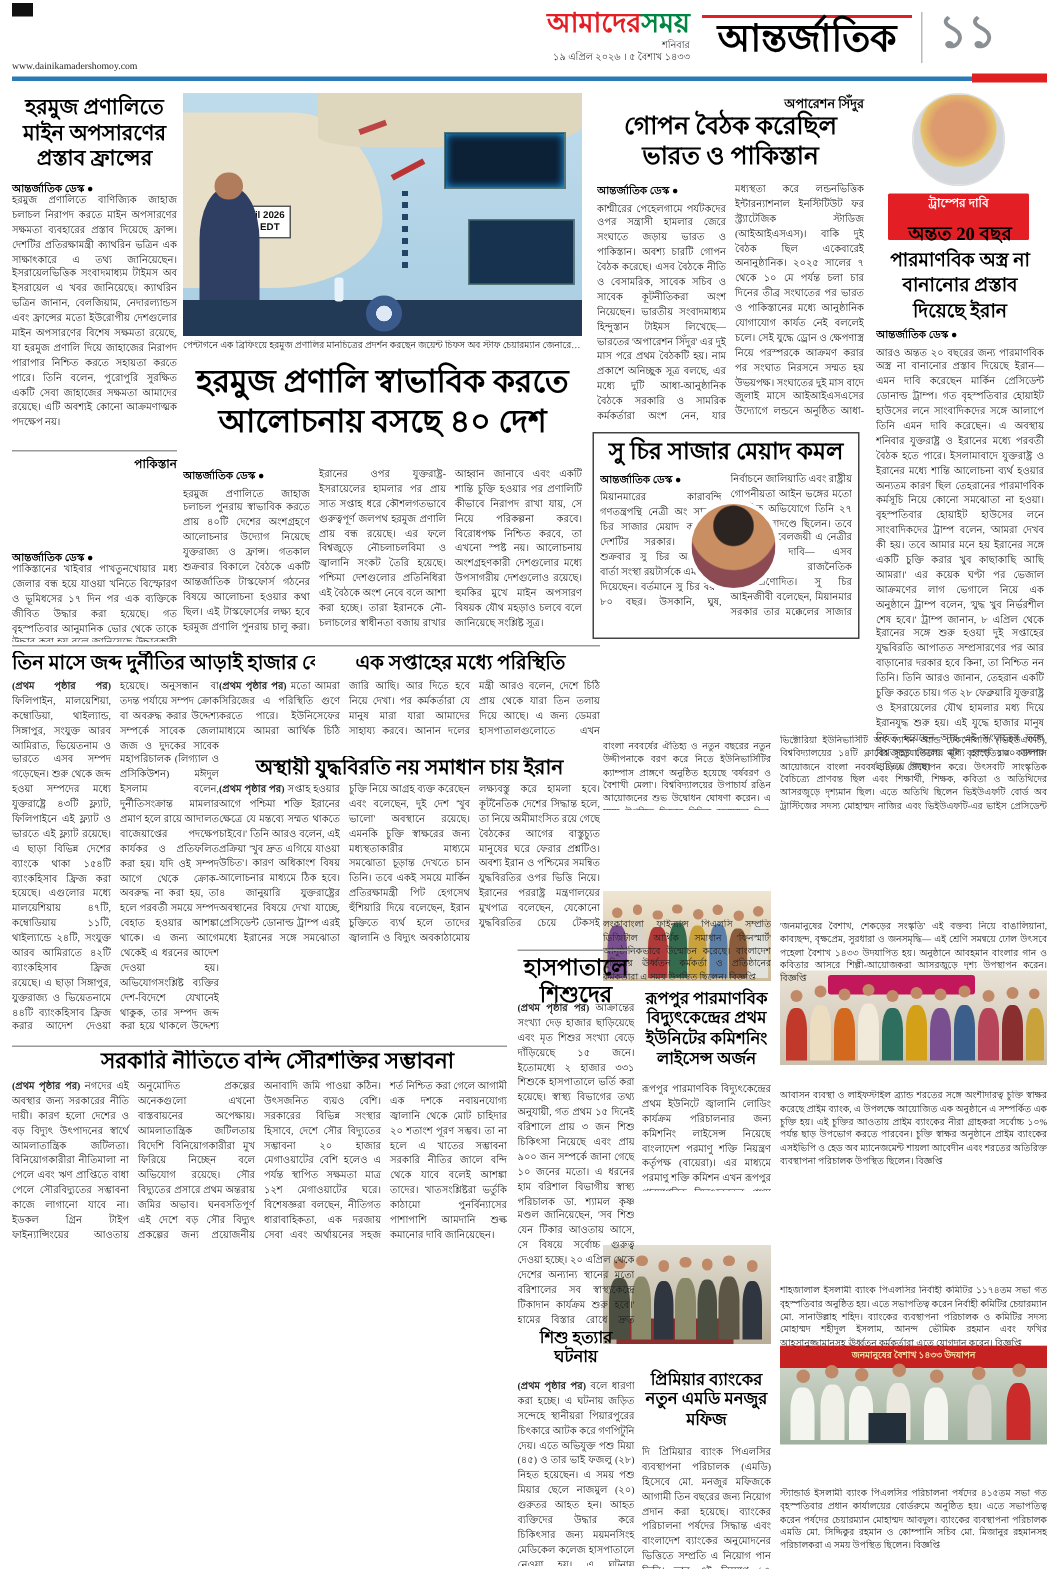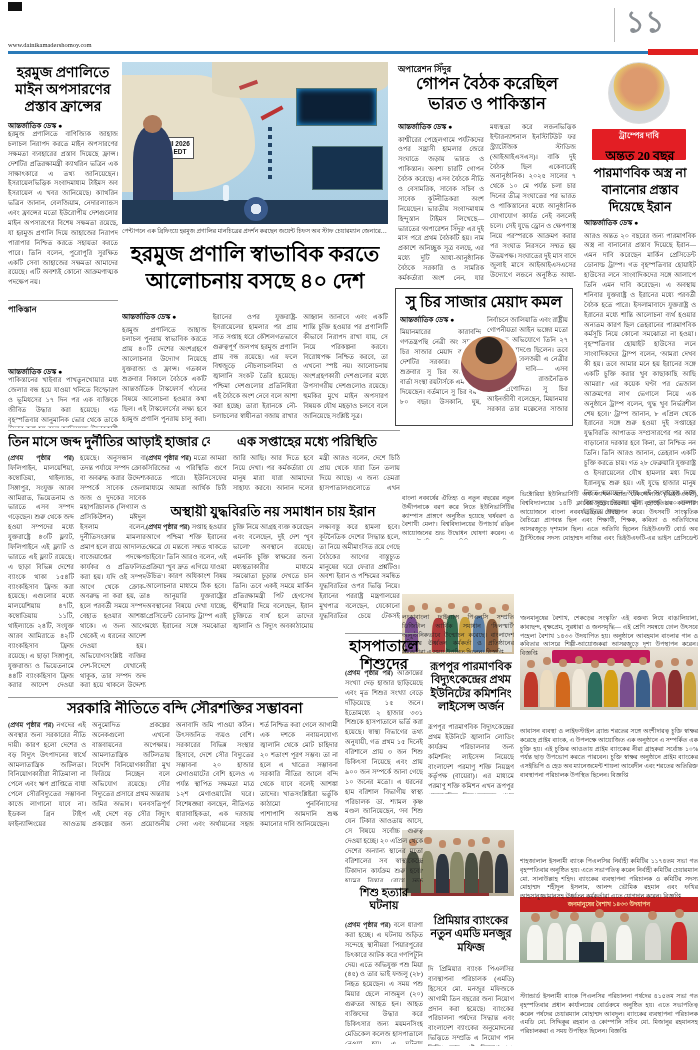--- a/index.html
+++ b/index.html
@@ -7,39 +7,46 @@
         font-family:"Liberation Serif",serif;color:#1a1a1a;overflow:hidden}
   .abs{position:absolute;box-sizing:border-box}
   .hl{font-weight:bold;text-align:center;line-height:1.22;color:#000;font-family:"Liberation Serif",serif}
   .body-txt{font-size:6.6px;line-height:1.5;text-align:justify;overflow:hidden;color:#222}
   .byline{font-size:7px;font-weight:bold;margin-bottom:2px;color:#000}
   .lead{font-weight:bold}
   .cols2{column-count:2;column-gap:6px}
   .cols3{column-count:3;column-gap:6px}
   .cols4{column-count:4;column-gap:6px}
   .caption{font-size:6.1px;line-height:1.45;text-align:justify;overflow:hidden;color:#222}
-  .kicker{font-size:8px;font-weight:bold;text-align:left;color:#000}
+  .kicker{font-size:8px;font-weight:bold;text-align:right;color:#000}
   .rule{border-top:1px solid #999}
   .photo{overflow:hidden;position:relative}
   .person{position:absolute;bottom:4%;border-radius:40% 40% 0 0}
   .person::before{content:"";position:absolute;top:-34%;left:22%;width:56%;padding-top:56%;
                   border-radius:50%;background:#c08a68}
   .circle-photo{border-radius:50%;overflow:hidden}
   .badge{background:#e31e24;color:#fff;font-weight:bold;text-align:center;font-size:8px;
          line-height:14px;border-radius:1px}
   .boxed{border:1px solid #444;padding:4px}
 </style>
 </head>
 <body>
 
 <div class="page">
 
   <div class="abs" style="left:8px;top:2px;width:14px;height:9px;background:#111"></div>
 
-
+  <div class="abs" style="left:300px;top:6px;width:160px;text-align:right;line-height:1">
+    <span style="font-size:18px;font-weight:bold;color:#e31e24">আমাদের</span><span style="font-size:18px;font-weight:bold;color:#008542">সময়</span>
+    <div style="font-size:6.5px;color:#333;margin-top:3px">শনিবার</div>
+    <div style="font-size:6.5px;color:#333;margin-top:1px">১৯ এপ্রিল ২০২৬ । ৫ বৈশাখ ১৪৩৩</div>
+  </div>
+
+  <div class="abs" style="left:468px;top:10px;width:140px;border-top:2px solid #e31e24;padding-top:1px;
+              font-size:25px;font-weight:bold;text-align:center;line-height:1.1;color:#000">আন্তর্জাতিক</div>
 
   <div class="abs" style="left:614px;top:8px;width:1px;height:34px;background:#bbb"></div>
 
   <div class="abs" style="left:620px;top:4px;width:50px;font-size:30px;font-weight:bold;color:#8a8f94;
               text-align:center;line-height:1.2">১১</div>
 
   <div class="abs" style="left:8px;top:41px;font-size:6.5px;color:#222">www.dainikamadershomoy.com</div>
 
   <div class="abs" style="left:8px;top:51px;width:690px;height:3px;background:#2a7ab8"></div>
   <div class="abs" style="left:648px;top:49px;width:50px;height:6px;background:#e02020"></div>

